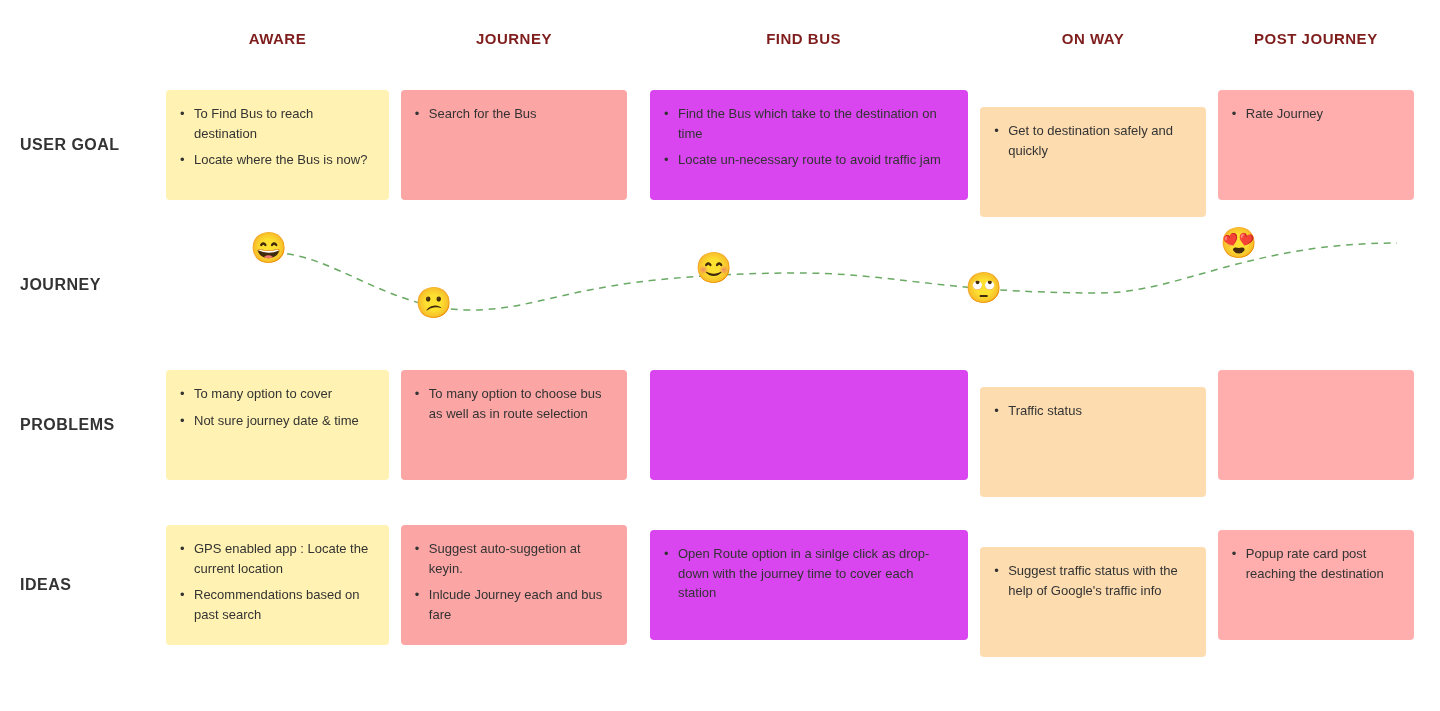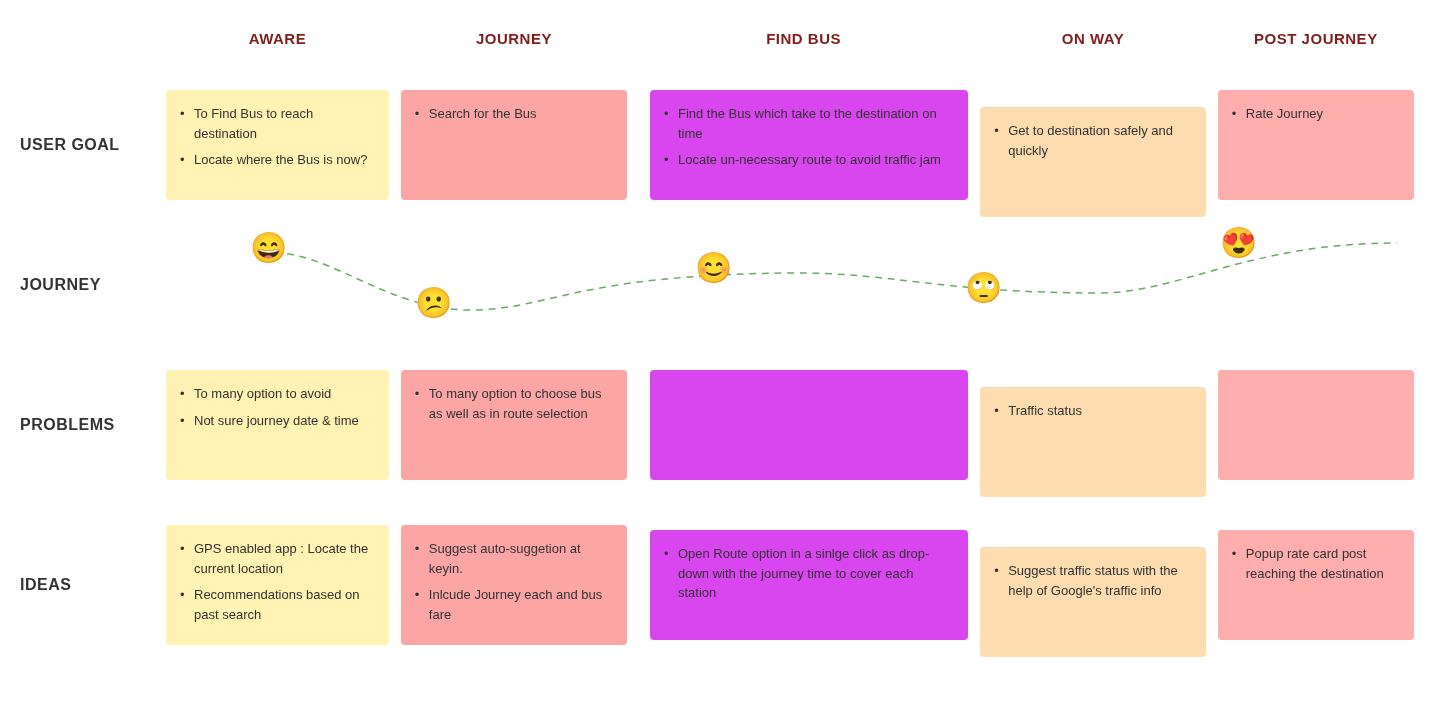--- a/index.html
+++ b/index.html
@@ -177,21 +177,21 @@
       </td>
     </tr>
 
     <tr class="section-row">
       <td class="row-label">
         <span>PROBLEMS</span>
       </td>
       <td class="td-card">
         <div class="card card-yellow">
           <ul>
-            <li>To many option to avoid</li>
+            <li>To many option to cover</li>
             <li>Not sure journey date &amp; time</li>
           </ul>
         </div>
       </td>
       <td class="td-card">
         <div class="card card-blue">
           <ul>
             <li>To many option to choose bus as well as in route selection</li>
           </ul>
         </div>

